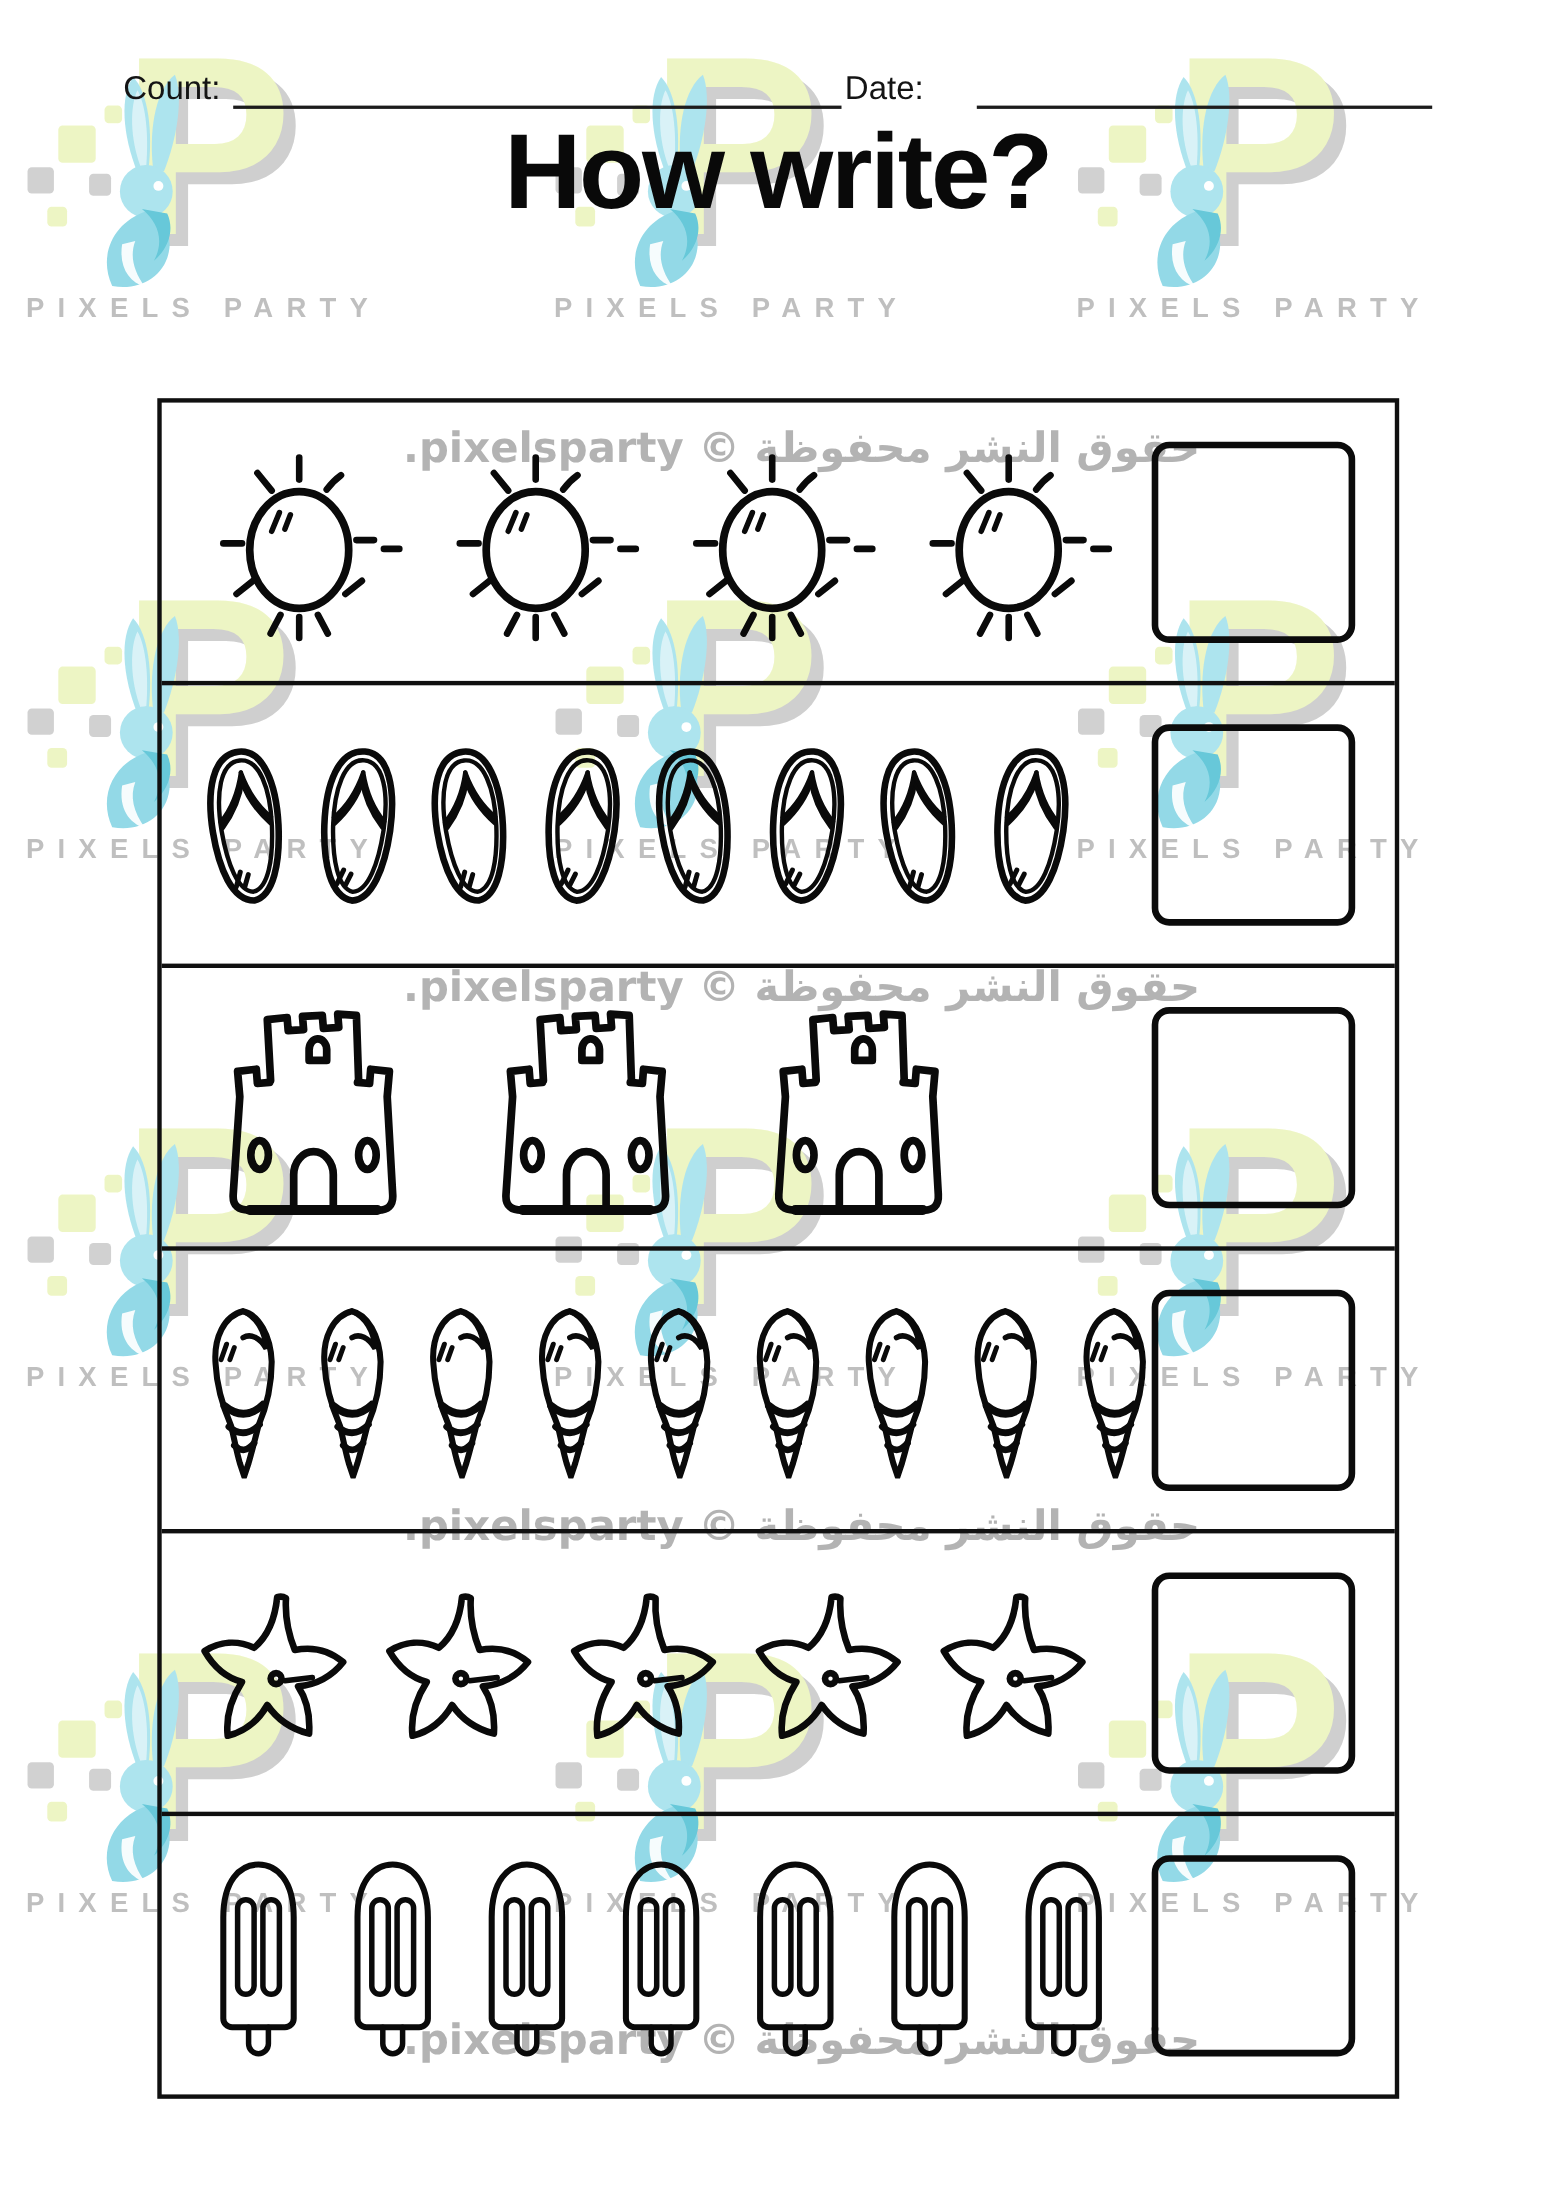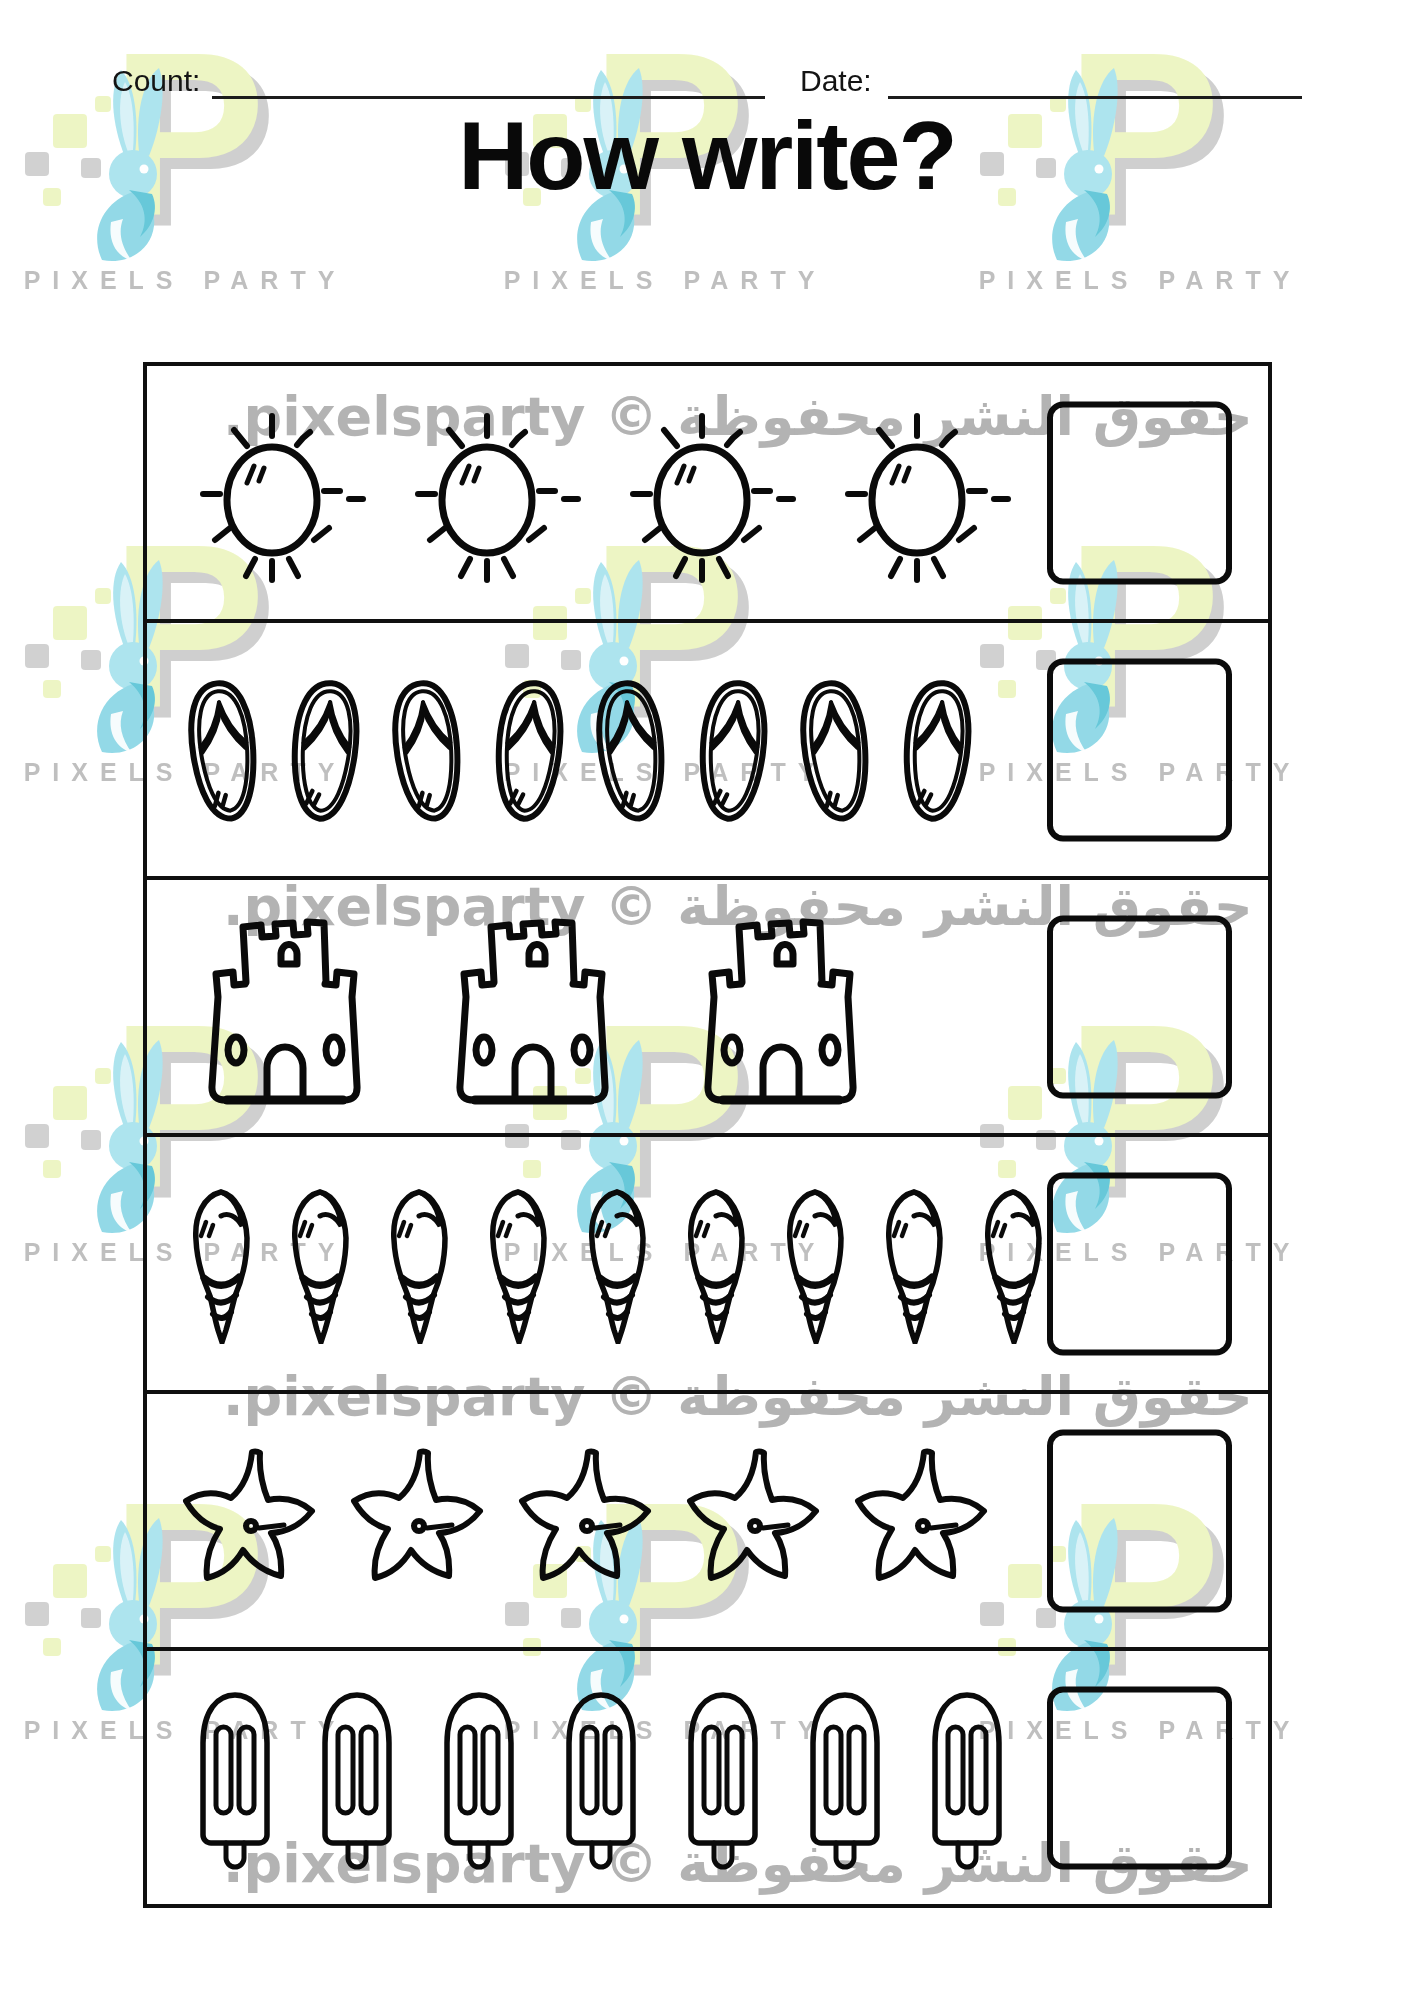--- a/index.html
+++ b/index.html
@@ -17,21 +17,21 @@
   }
   .wm-sq{position:absolute;border-radius:4px;}
   .wm-bunny{position:absolute;left:48px;top:6px;}
   .wm-brand{
     position:absolute;top:210px;left:-20px;width:360px;text-align:center;
     font-size:25px;font-weight:600;letter-spacing:12px;color:#bcbcbc;white-space:nowrap;
   }
   .wm-copy{
     position:absolute;left:50%;transform:translateX(-47%);
     direction:rtl;white-space:nowrap;
-    font-family:"DejaVu Sans",sans-serif;font-weight:700;font-size:54px;
+    font-family:"DejaVu Sans",sans-serif;font-weight:700;font-size:38px;
     color:#a9a9a9;opacity:.88;
   }
   
   .hdr-label{position:absolute;z-index:2;font-size:30px;font-weight:500;color:#141414;}
   .hdr-line{position:absolute;z-index:2;border-bottom:3px solid #1c1c1c;height:0;}
   #title{
     position:absolute;z-index:2;left:0;width:100%;top:100px;text-align:center;
     font-size:97px;font-weight:900;letter-spacing:-2px;color:#090909;
   }
   #subtitle{
@@ -276,21 +276,21 @@
         <div class="wm-brand">PIXELS PARTY</div>
       </div>
       <div class="wm-copy" style="top: 385px;">حقوق النشر محفوظة © pixelsparty.</div>
       <div class="wm-copy" style="top: 875px;">حقوق النشر محفوظة © pixelsparty.</div>
       <div class="wm-copy" style="top: 1365px;">حقوق النشر محفوظة © pixelsparty.</div>
       <div class="wm-copy" style="top: 1832px;">حقوق النشر محفوظة © pixelsparty.</div>
     </div>
 
   <div class="hdr-label" style="left:112px;top:64px">Count:</div>
   <div class="hdr-line" style="left:212px;top:96px;width:553px"></div>
-  <div class="hdr-label" style="left:800px;top:64px">Date:</div>
+  <div class="hdr-label" style="left:768px;top:64px">Date:</div>
   <div class="hdr-line" style="left:888px;top:96px;width:414px"></div>
   <div id="title">How write?</div>
 
   <div id="sheet">
       <div class="ws-row">
         <div class="items" style="padding-left: 25px; gap: 15px;">
           <svg viewBox="0 0 200 210" width="200" height="210" class="item">
             <use href="#icon-sun"></use>
           </svg>
           <svg viewBox="0 0 200 210" width="200" height="210" class="item">

